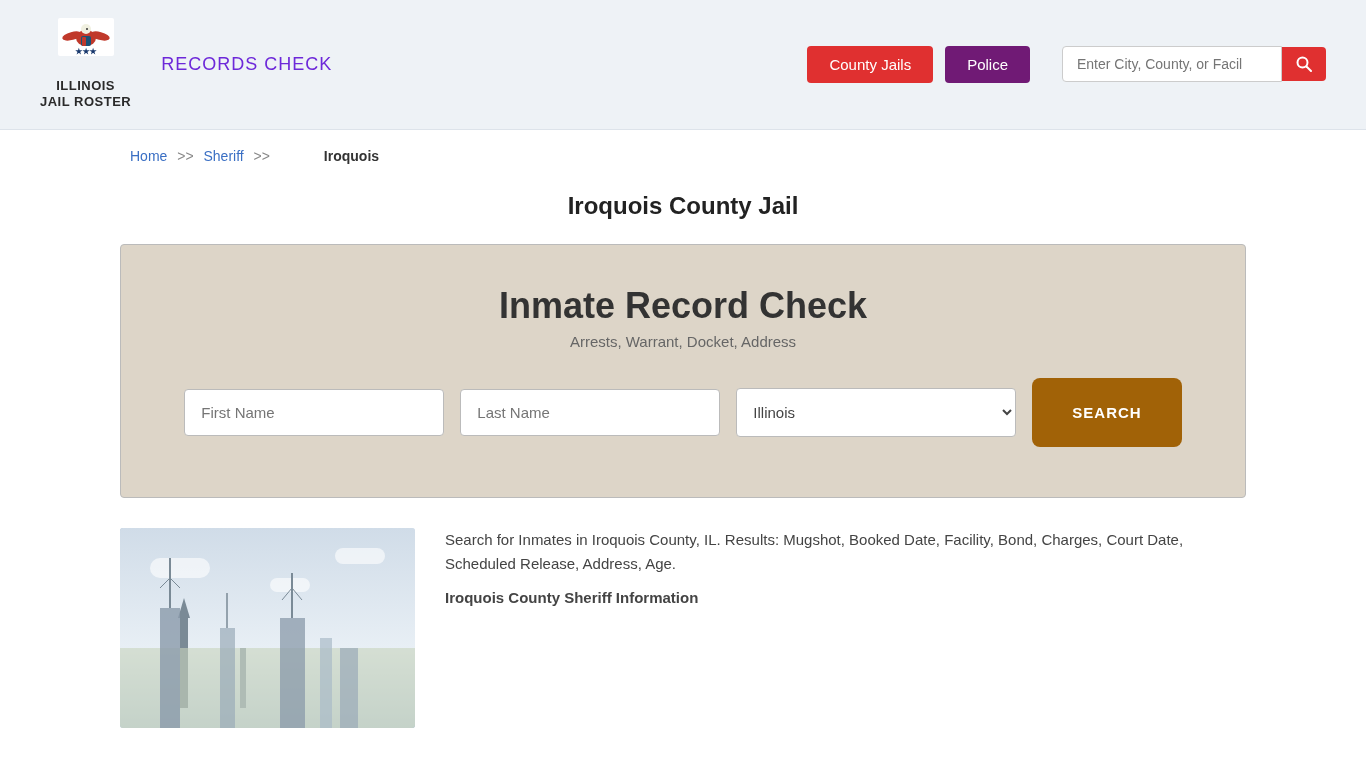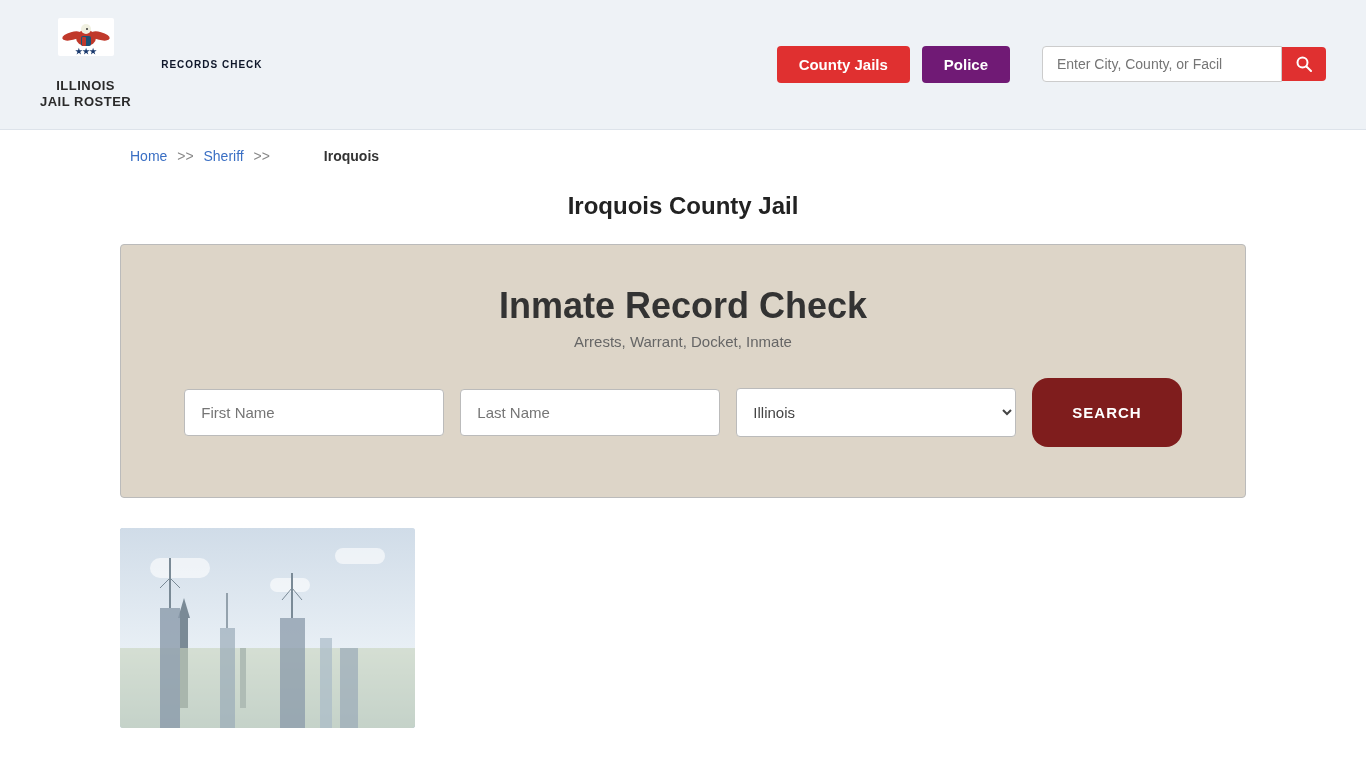--- a/index.html
+++ b/index.html
@@ -35,59 +35,59 @@
     .logo-text {
       font-size: 13px;
       font-weight: 700;
       text-align: center;
       color: #2a2a2a;
       line-height: 1.25;
       margin-top: 4px;
       letter-spacing: 0.5px;
     }
     .records-check-link {
-      font-size: 10px;
-      font-weight: 700;
-      color: #0f172a;
+      font-size: 18px;
+      font-weight: 400;
+      color: #6d28d9;
       text-decoration: none;
       letter-spacing: 1px;
       text-transform: uppercase;
     }
     .header-nav {
       display: flex;
       align-items: center;
       gap: 12px;
     }
     .nav-btn {
       padding: 10px 22px;
       border: none;
       border-radius: 4px;
       font-size: 15px;
-      font-weight: 700;
+      font-weight: 400;
       cursor: pointer;
     }
     .nav-btn-active {
       background: #e03030;
       color: #fff;
     }
     .nav-btn-inactive {
       background: #701a75;
       color: #fff;
     }
     .header-search {
       display: flex;
       align-items: center;
       margin-left: 20px;
     }
     .header-search input {
       padding: 9px 14px;
       border: 1px solid #ccc;
       border-radius: 4px 0 0 4px;
       font-size: 14px;
-      width: 240px;
+      width: 220px;
       outline: none;
       background: #fff;
       color: #999;
     }
     .header-search button {
       background: #e03030;
       border: none;
       border-radius: 0 4px 4px 0;
       padding: 9px 14px;
       cursor: pointer;
@@ -167,24 +167,24 @@
       border: 1px solid #bbb;
       border-radius: 4px;
       font-size: 15px;
       color: #444;
       background: #fff;
       outline: none;
       margin-right: 8px;
       appearance: auto;
     }
     .search-form-row .search-btn {
-      background: #7f1d1d;
+      background: #a16207;
       color: #fff;
       border: none;
-      border-radius: 16px;
+      border-radius: 8px;
       padding: 26px 40px;
       font-size: 15px;
       font-weight: 700;
       letter-spacing: 1px;
       cursor: pointer;
       text-transform: uppercase;
     }
     .sponsored-text {
       font-size: 13px;
       color: #999;
@@ -309,21 +309,21 @@
   <span class="breadcrumb-sep">&gt;&gt;</span>
   <a href="#">Sheriff</a>
   <span class="breadcrumb-sep">&gt;&gt;</span>
   <span class="breadcrumb-current">Iroquois</span>
 </nav>
 
 <h1 class="page-title">Iroquois County Jail</h1>
 
 <div class="search-box">
   <div class="search-box-title">Inmate Record Check</div>
-  <div class="search-box-sub">Arrests, Warrant, Docket, Inmate</div>
+  <div class="search-box-sub">Arrests, Warrant, Docket, Address</div>
   <div class="search-form-row">
     <input type="text" placeholder="First Name" style="">
     <input type="text" placeholder="Last Name" style="">
     <select>
       <option value="Illinois">Illinois</option>
       <option>Alabama</option><option>Alaska</option><option>Arizona</option>
       <option>Arkansas</option><option>California</option><option>Colorado</option>
       <option>Connecticut</option><option>Delaware</option><option>Florida</option>
       <option>Georgia</option><option>Hawaii</option><option>Idaho</option>
       <option>Indiana</option><option>Iowa</option><option>Kansas</option>
@@ -369,13 +369,17 @@
 
       <rect x="160" y="90" width="25" height="110" fill="#8a9aaa" opacity="0.75"></rect>
       <line x1="172" y1="90" x2="172" y2="45" stroke="#7a8a96" stroke-width="2"></line>
       <line x1="172" y1="60" x2="162" y2="72" stroke="#7a8a96" stroke-width="1"></line>
       <line x1="172" y1="60" x2="182" y2="72" stroke="#7a8a96" stroke-width="1"></line>
 
       <rect x="200" y="110" width="12" height="90" fill="#aabbc8" opacity="0.7"></rect>
       <rect x="220" y="120" width="18" height="80" fill="#9aaab8" opacity="0.7"></rect>
     </svg>
   </div>
+  <div class="bottom-text">
+    <p>Search for Inmates in Iroquois County, IL. Results: Mugshot, Booked Date, Facility, Bond, Charges, Court Date, Scheduled Release, Address, Age.</p>
+    <p class="bottom-text-heading">Iroquois County Sheriff Information</p>
+  </div>
 </div>
 
 </body></html>

